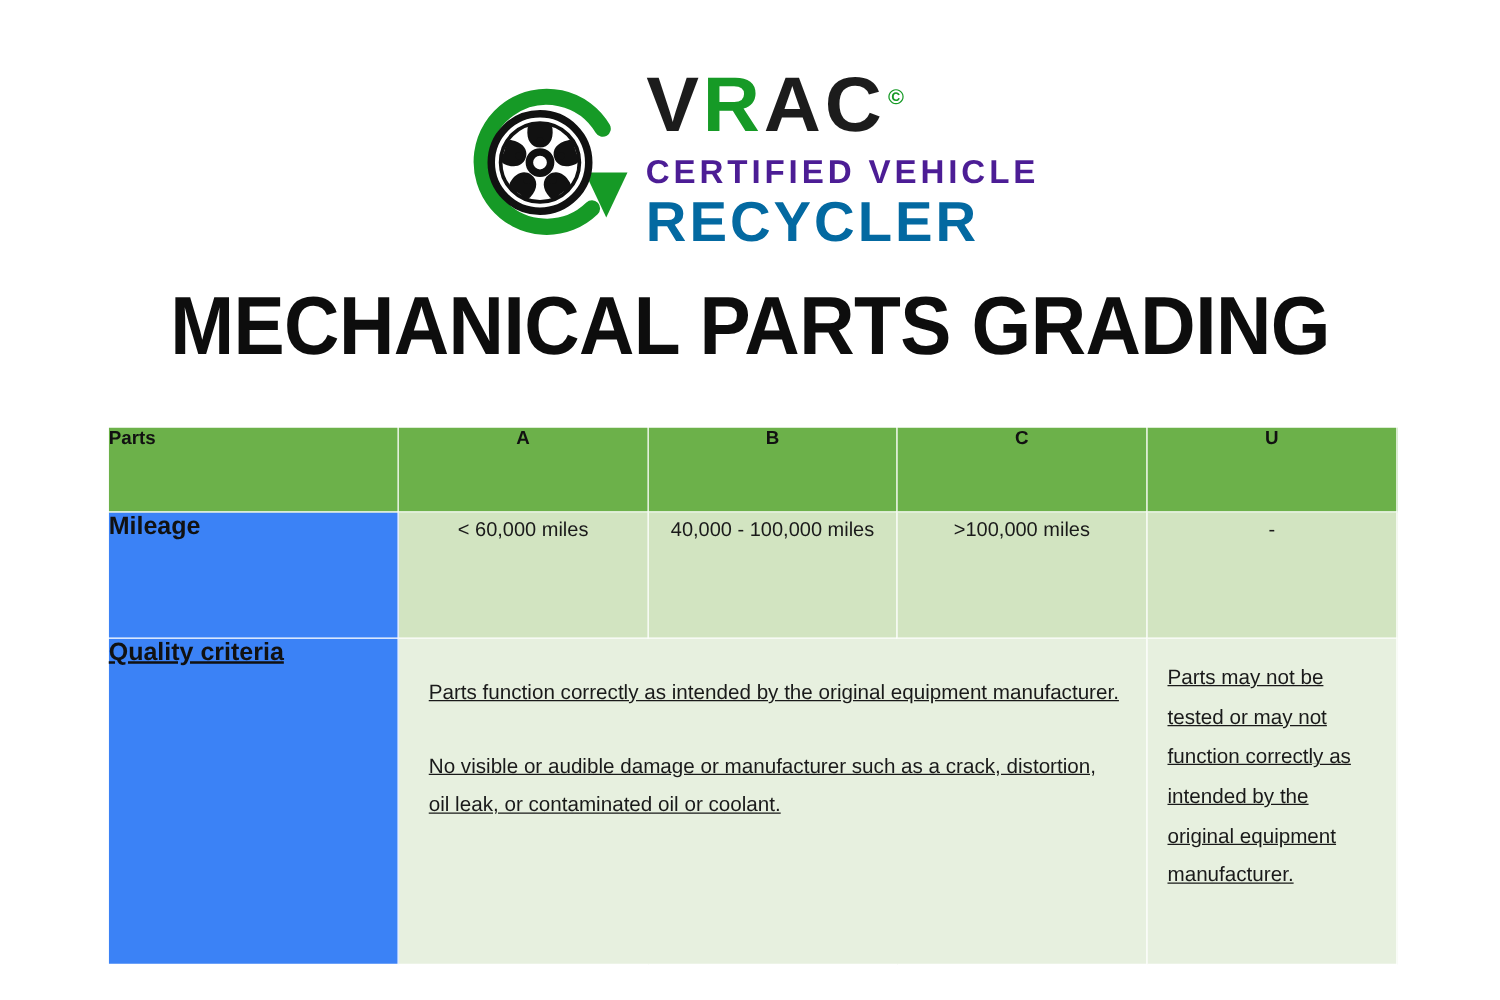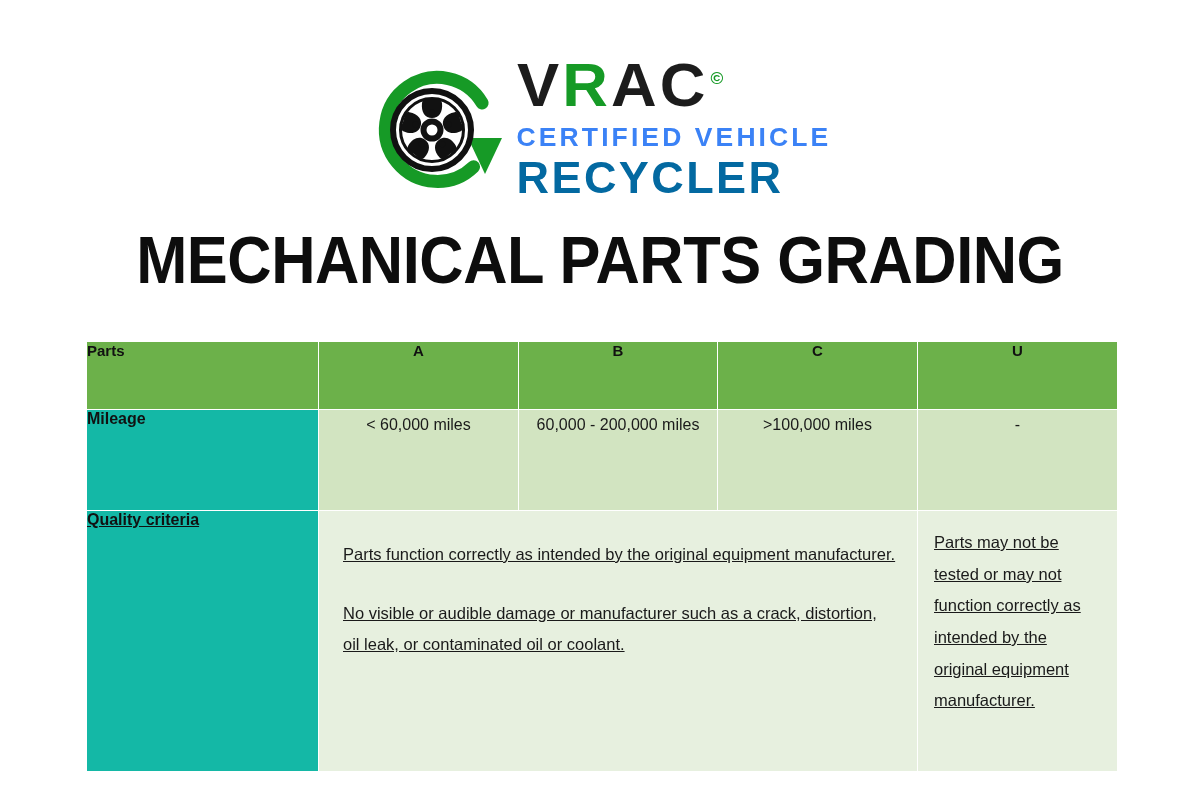--- a/index.html
+++ b/index.html
@@ -61,21 +61,21 @@
     vertical-align: super;
     color: #169a26;
     letter-spacing: 0;
     margin-left: 2px;
   }
   .word-certified {
     font-family: "Liberation Sans", sans-serif;
     font-weight: bold;
     font-size: 26.5px;
     letter-spacing: 3.1px;
-    color: #3b82f6;
+    color: #4c1d95;
     white-space: nowrap;
     margin-top: 8px;
   }
   .word-recycler {
     font-family: "Liberation Sans", sans-serif;
     font-weight: bold;
     font-size: 45px;
     letter-spacing: 2.4px;
     color: #0369a1;
     white-space: nowrap;
@@ -132,23 +132,23 @@
   }
   .hdr-grade {
     font-weight: bold;
     font-size: 15px;
     text-align: center;
     padding-top: 20px;
     color: #111;
   }
 
   .row-label {
-    background: #14b8a6;
-    font-weight: bold;
-    font-size: 16px;
+    background: #3b82f6;
+    font-weight: bold;
+    font-size: 20px;
     color: #111;
     text-align: left;
     padding-left: 12px;
     vertical-align: middle;
   }
 
   .mileage-row td { height: 100px; }
   .mileage-cell {
     background: #d2e4c1;
     text-align: center;
@@ -241,21 +241,21 @@
       <td class="hdr-label">Parts</td>
       <td class="hdr-grade">A</td>
       <td class="hdr-grade">B</td>
       <td class="hdr-grade">C</td>
       <td class="hdr-grade">U</td>
     </tr>
 
     <tr class="mileage-row">
       <td class="row-label">Mileage</td>
       <td class="mileage-cell">&lt; 60,000 miles</td>
-      <td class="mileage-cell">60,000 - 200,000 miles</td>
+      <td class="mileage-cell">40,000 - 100,000 miles</td>
       <td class="mileage-cell">&gt;100,000 miles</td>
       <td class="mileage-cell dash">-</td>
     </tr>
 
     <tr class="quality-row">
       <td class="row-label">Quality criteria</td>
       <td class="quality-cell main" colspan="3">
         <p class="q-para">Parts function correctly as intended by the original equipment manufacturer.</p>
         <div class="q-gap"></div>
         <p class="q-para">No visible or audible damage or manufacturer such as a crack, distortion, oil leak, or contaminated oil or coolant.</p>

